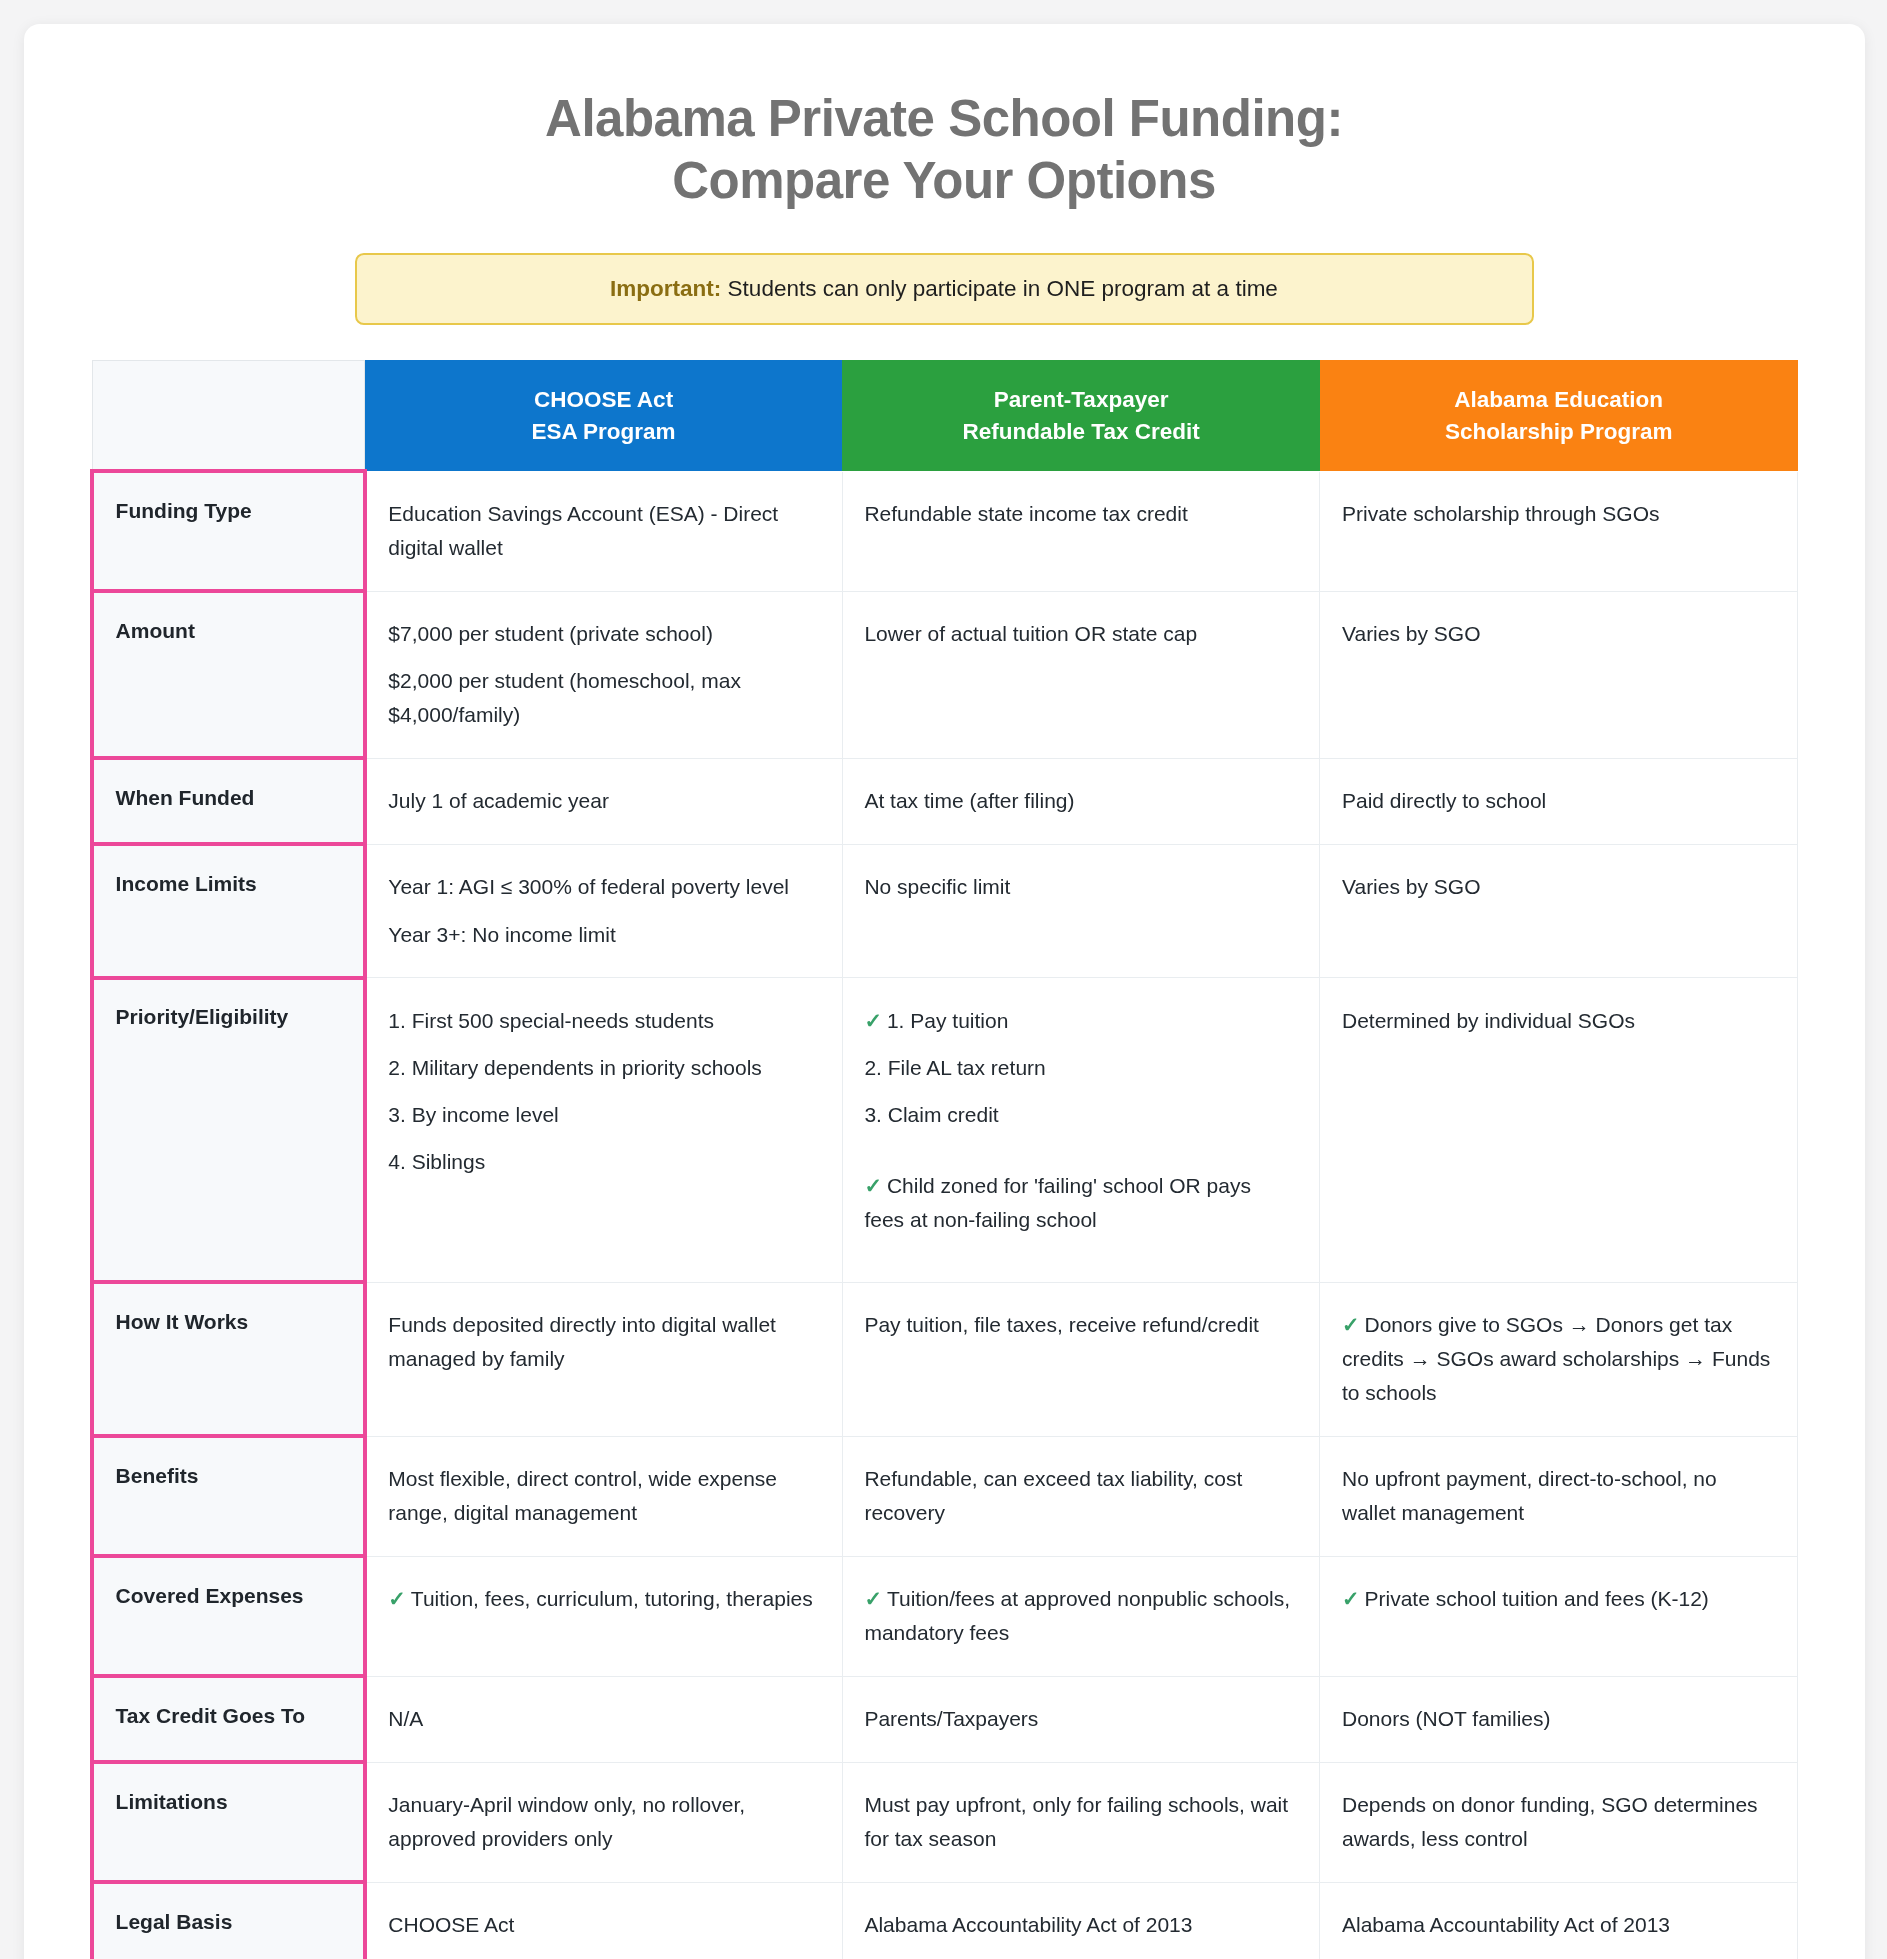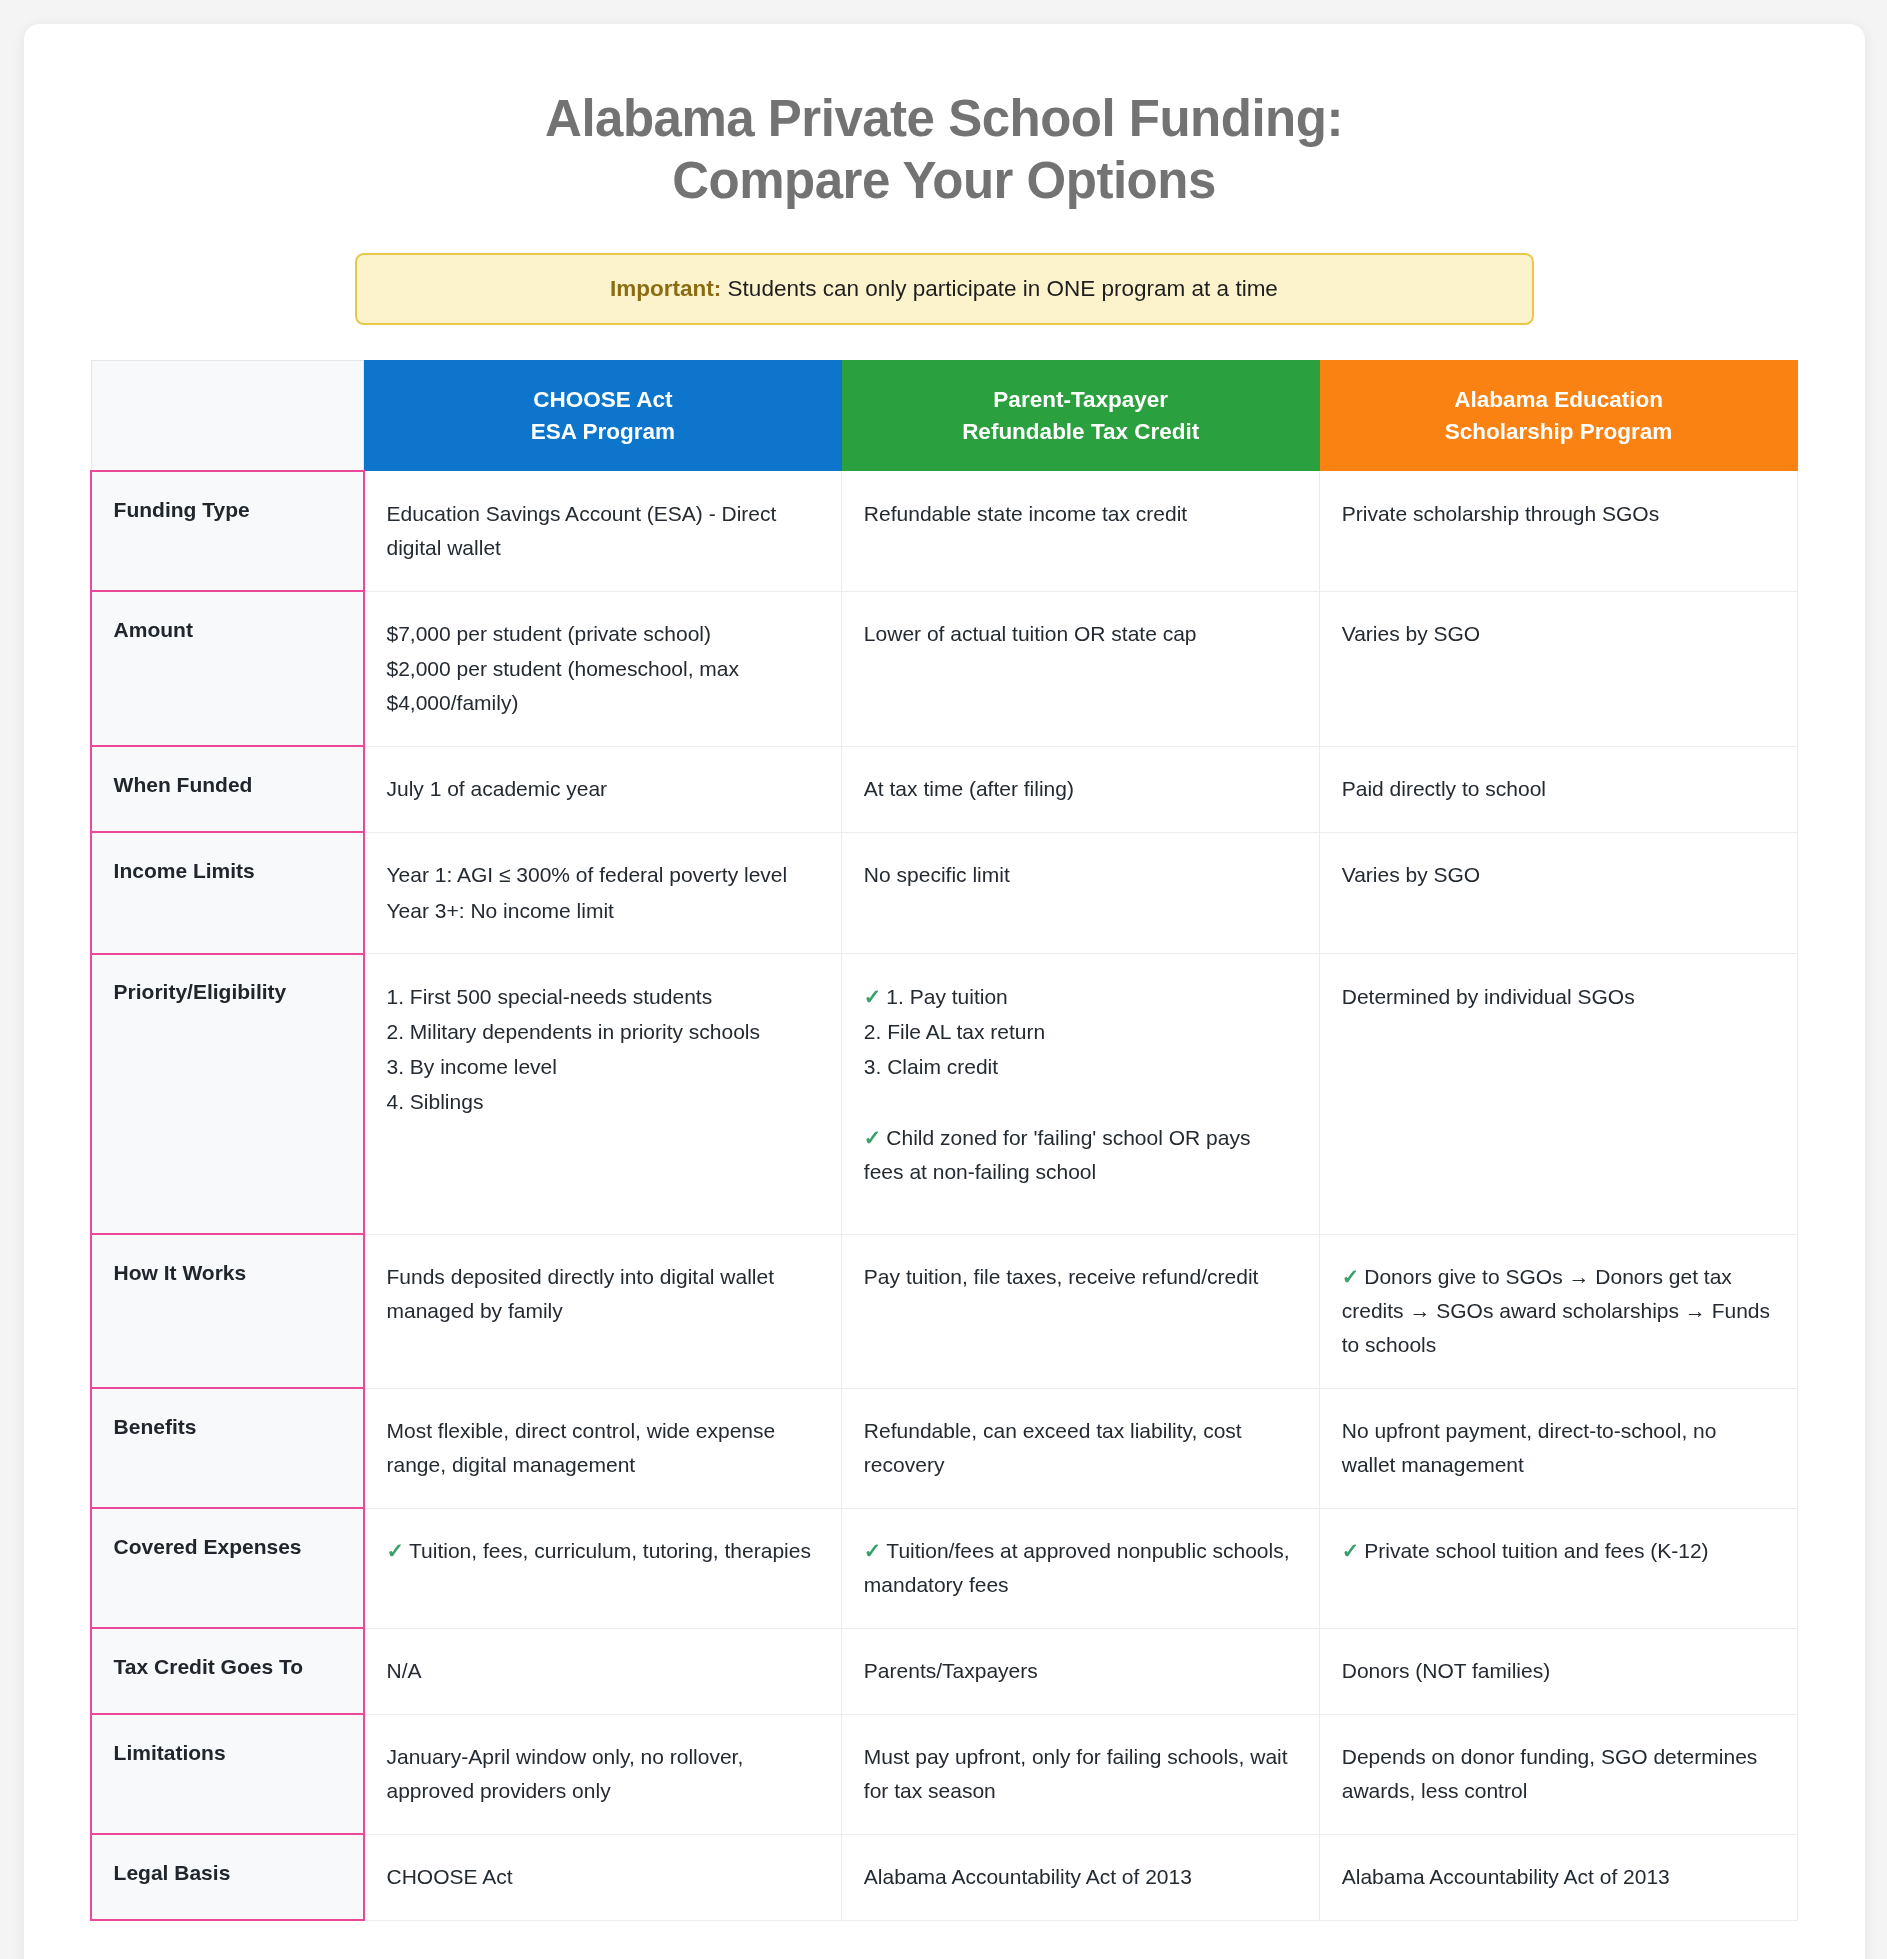--- a/index.html
+++ b/index.html
@@ -78,37 +78,37 @@
     font-weight: bold;
     line-height: 1.42;
     text-align: center;
     vertical-align: middle;
     padding: 13.7px 9.8px;
     border: 1px solid transparent;
   }
   thead th.prog-head .hl { display: block; }
   th.row-label {
     background: #f7f9fb;
-    border: 2px solid #ec4899;
+    border: 4px solid #ec4899;
     font-weight: bold;
     font-size: 21px;
     color: #20262c;
     text-align: left;
     vertical-align: top;
     padding: 25.5px 0 25.5px 21.6px;
   }
   td.cell {
     border: 1px solid #e9edf0;
     vertical-align: top;
     padding: 25.5px 23.5px 25.5px 21.6px;
     line-height: 1.62;
     color: #232a31;
   }
   td.cell p { margin: 0; }
-  td.cell p + p { margin-top: 1px; }
+  td.cell p + p { margin-top: 13px; }
   td.cell p.spaced { margin-top: 37px; }
   .check {
     color: #38a169;
     font-weight: bold;
     margin-right: 4.9px;
   }
   .tall-pe th.row-label, .tall-pe td.cell { padding-bottom: 45px; }
 </style>
 </head>
 <body>

